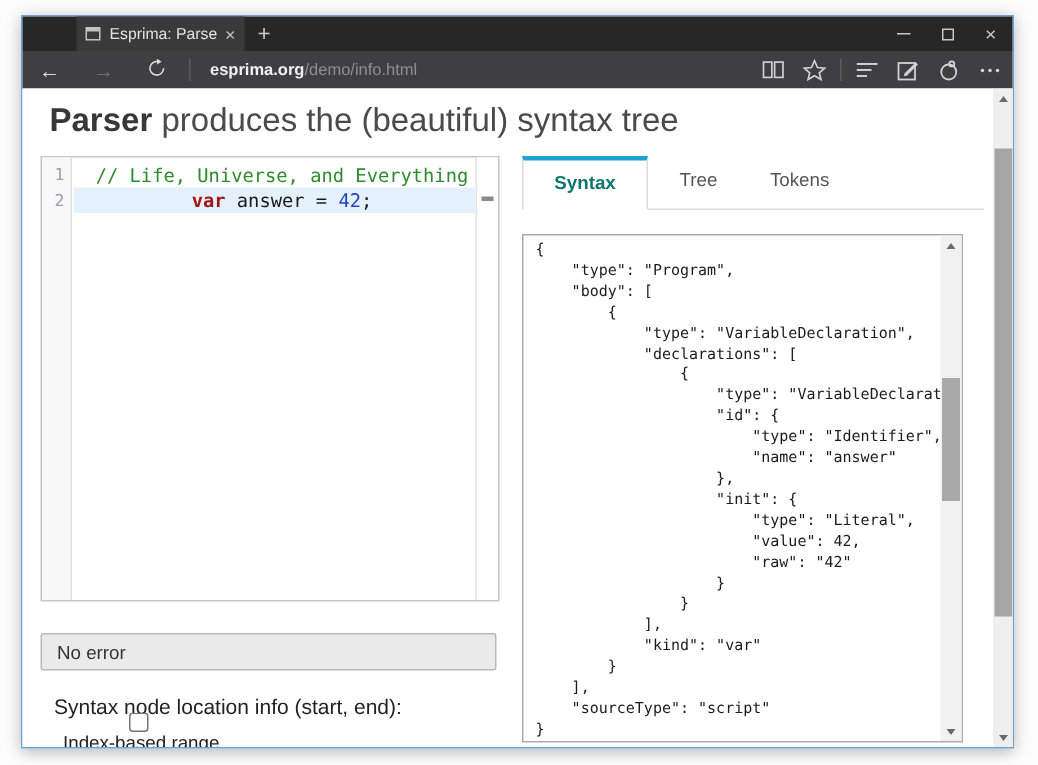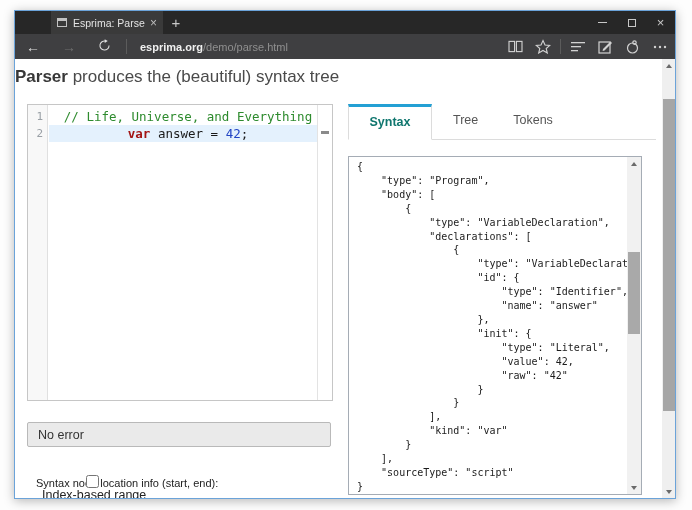--- a/index.html
+++ b/index.html
@@ -33,21 +33,21 @@
   .addressbar { display:flex; align-items:center; font-size:11px; margin-left:9px; white-space:nowrap; }
   .url-domain { color:#f0f0f0; font-weight:bold; }
   .url-path { color:#8f8f8f; }
   .nav-right { position:absolute; right:2px; top:0; height:25px; display:flex; align-items:center; }
   .nav-icon { width:27px; height:25px; display:flex; align-items:center; justify-content:center; }
   .nav-icon svg { display:block; }
 
   
   .content { position:relative; height:439px; background:#fff; overflow:hidden; }
 
-  .page-heading { position:absolute; left:0; top:8px; font-size:17px; color:#4a4a4a; white-space:nowrap; }
+  .page-heading { position:absolute; left:18px; top:8px; font-size:22px; color:#4a4a4a; white-space:nowrap; }
   .page-heading b { color:#383838; }
 
   
   .editor { position:absolute; left:12px; top:45px; width:306px; height:297px; border:1px solid #c6c6c6; background:#fff;
     font-family:"DejaVu Sans Mono", monospace; font-size:12.5px; line-height:17px; }
   .gutter { position:absolute; left:0; top:0; bottom:0; width:20px; background:#f8f8f8; border-right:1px solid #e0e0e0;
     padding-top:3px; text-align:right; color:#9aa0a6; font-size:11px; }
   .gutter div { padding-right:4px; height:17px; }
   .codearea { position:absolute; left:21px; top:0; right:15px; bottom:0; padding-top:3px; overflow:hidden;text-align:center; }
   .codeline { height:17px; white-space:pre; padding-left:10px; color:#1a1a1a; }
@@ -55,21 +55,21 @@
   .tok-comment { color:var(--comment-green); }
   .tok-keyword { color:var(--keyword-red); font-weight:bold; }
   .tok-number { color:var(--number-blue); }
   .editor-sb { position:absolute; right:0; top:0; bottom:0; width:15px; border-left:1px solid #e3e3e3; background:#fff; }
   .editor-marker { position:absolute; right:3px; top:26px; width:8px; height:3px; background:#8a8a8a; }
 
   
   .status-box { position:absolute; left:12px; top:363px; width:304px; height:25px; background:#eaeaea;
     border:1px solid #b9b9b9; border-radius:2px; display:flex; align-items:center; padding-left:10px;
     font-size:12.5px; font-weight:normal; color:#333; }
-  .loc-label { position:absolute; left:21px; top:418px; font-size:11px; color:#222; }
+  .loc-label { position:absolute; left:21px; top:404px; font-size:14px; color:#222; }
   .chk-row { position:absolute; left:27px; top:416px; display:flex; align-items:center; font-size:12.5px; color:#222;flex-direction:column; }
   .chk-row input { width:13px; height:13px; margin:0 4px 0 0; }
 
   
   .tabbar { position:absolute; left:333px; top:45px; width:308px; height:36px; border-bottom:1px solid #dcdcdc; display:flex; }
   .otab { height:36px; line-height:33px; text-align:center; font-size:12.5px; color:#555; }
   .otab.active { width:84px; background:#fff; border:1px solid #dcdcdc; border-bottom:1px solid #fff;
     border-top:3px solid var(--tab-accent); margin-bottom:-1px; font-weight:bold; color:#0f766e; line-height:31px; }
   .otab.plain { padding:0 14px; margin-left:7px; }
 
@@ -117,21 +117,21 @@
     <span class="nav-btn disabled">→</span>
     <span class="nav-btn">
       <svg width="13" height="13" viewBox="0 0 16 16">
         <path d="M13.6 8 A5.6 5.6 0 1 1 9.4 2.6" fill="none" stroke="#dedede" stroke-width="1.3"></path>
         <path d="M8.2 0.2 L12 2.6 L8.2 5.0 Z" fill="#dedede"></path>
       </svg>
     </span>
     <span class="nav-sep"></span>
     <span class="addressbar">
       <span class="url-domain">esprima.org</span>
-        <span class="url-path">/demo/parse.html</span>
+        <span class="url-path">/demo/info.html</span>
     </span>
     <div class="nav-right">
       <span class="nav-icon">
         <svg width="15" height="13" viewBox="0 0 16 14">
           <rect x="1" y="1.5" width="6" height="11" fill="none" stroke="#d2d2d2" stroke-width="1.2"></rect>
           <rect x="9" y="1.5" width="6" height="11" fill="none" stroke="#d2d2d2" stroke-width="1.2"></rect>
         </svg>
       </span>
       <span class="nav-icon">
         <svg width="16" height="15" viewBox="0 0 16 15">

